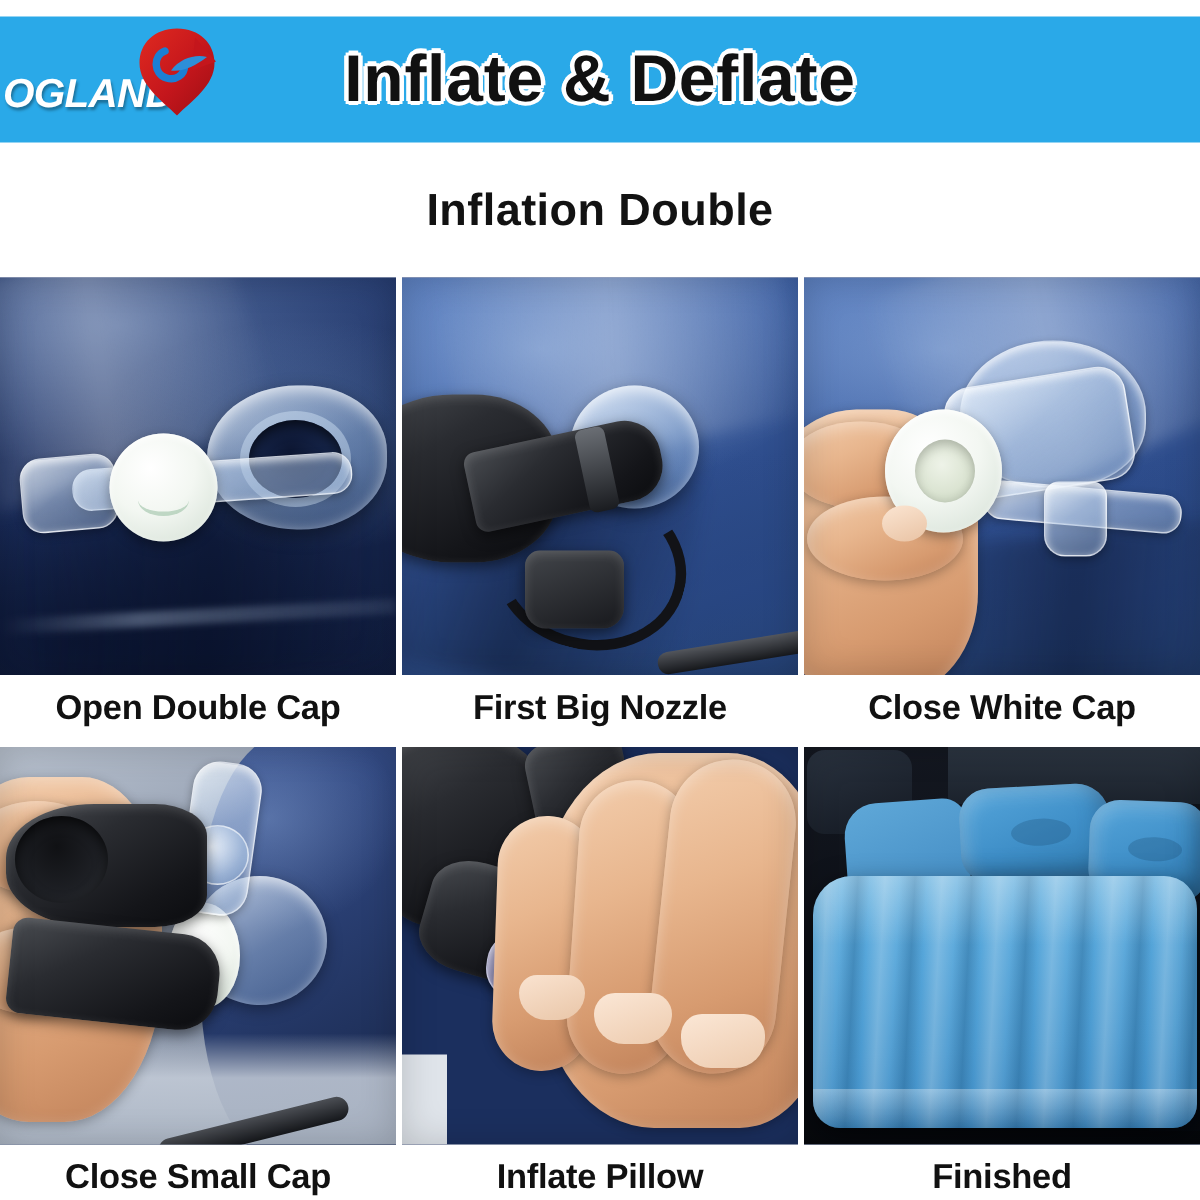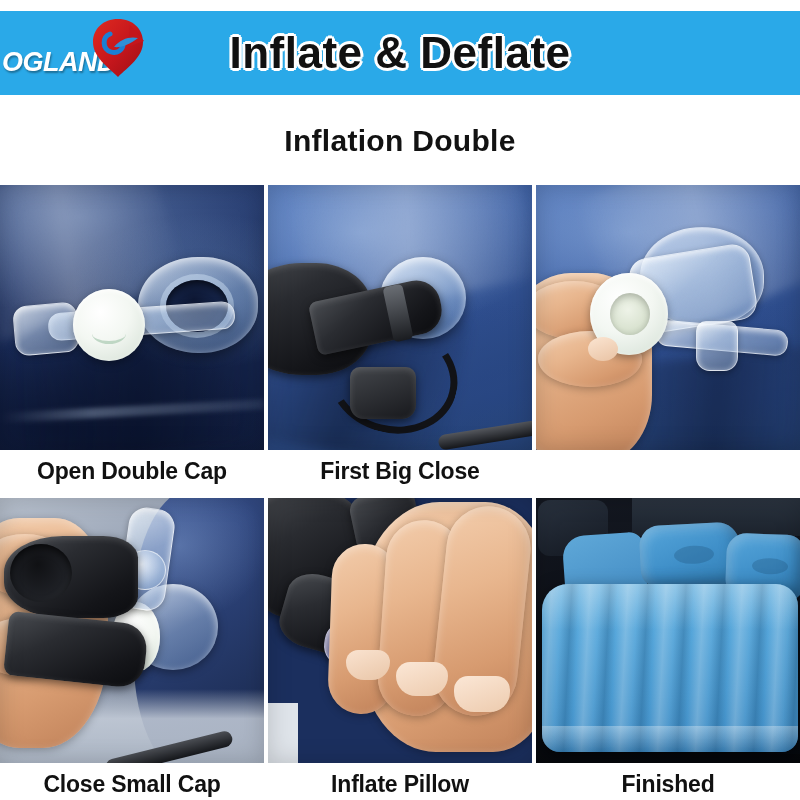--- a/index.html
+++ b/index.html
@@ -558,39 +558,40 @@
           <div class="layer shade" style="left:-10px; top:120px; width:200px; height:150px; transform:rotate(10deg);"></div>
           <div class="layer p2-valve"></div>
           <div class="layer p2-whitecap2 white-cap"></div>
           <div class="layer p2-pumpbody black-part"></div>
           <div class="layer p2-barrel black-part"></div>
           <div class="layer p2-ring"></div>
           <div class="layer p2-hose"></div>
           <div class="layer p2-cap2 black-part"></div>
           <div class="layer p2-wand"></div>
         </div>
-        <div class="caption">First Big Close</div>
+        <div class="caption">First Big Nozzle</div>
       </div>
 
       <div class="cell">
         <div class="photo">
           <div class="layer vinyl-mid"></div>
           <div class="layer sheen" style="left:60px; top:-30px; width:220px; height:160px; transform:rotate(-22deg);"></div>
           <div class="layer shade" style="left:60px; top:170px; width:240px; height:120px; transform:rotate(-6deg);"></div>
           <div class="layer p3-flange clear"></div>
           <div class="layer p3-neck clear"></div>
           <div class="layer p3-smallstrap clear"></div>
           <div class="layer p3-smallcap clear"></div>
           <div class="layer p3-hand skin"></div>
           <div class="layer p3-finger1 skin"></div>
           <div class="layer p3-finger2 skin"></div>
           <div class="layer p3-whitecap white-cap"></div>
           <div class="layer p3-whitehole"></div>
           <div class="layer p3-nail"></div>
         </div>
+        <div class="caption">Close White Cap</div>
       </div>
     </div>
 
     <div class="row">
 
       <div class="cell">
         <div class="photo">
           <div class="layer" style="inset:0; background:linear-gradient(160deg,#8e98a8 0%,#6c7person 0%,#5c6678 100%);"></div>
           <div class="layer" style="inset:0; background:linear-gradient(150deg,#b9c2cf 0%,#97a2b4 35%,#6f7b91 100%);"></div>
           <div class="layer p4-mattress"></div>

